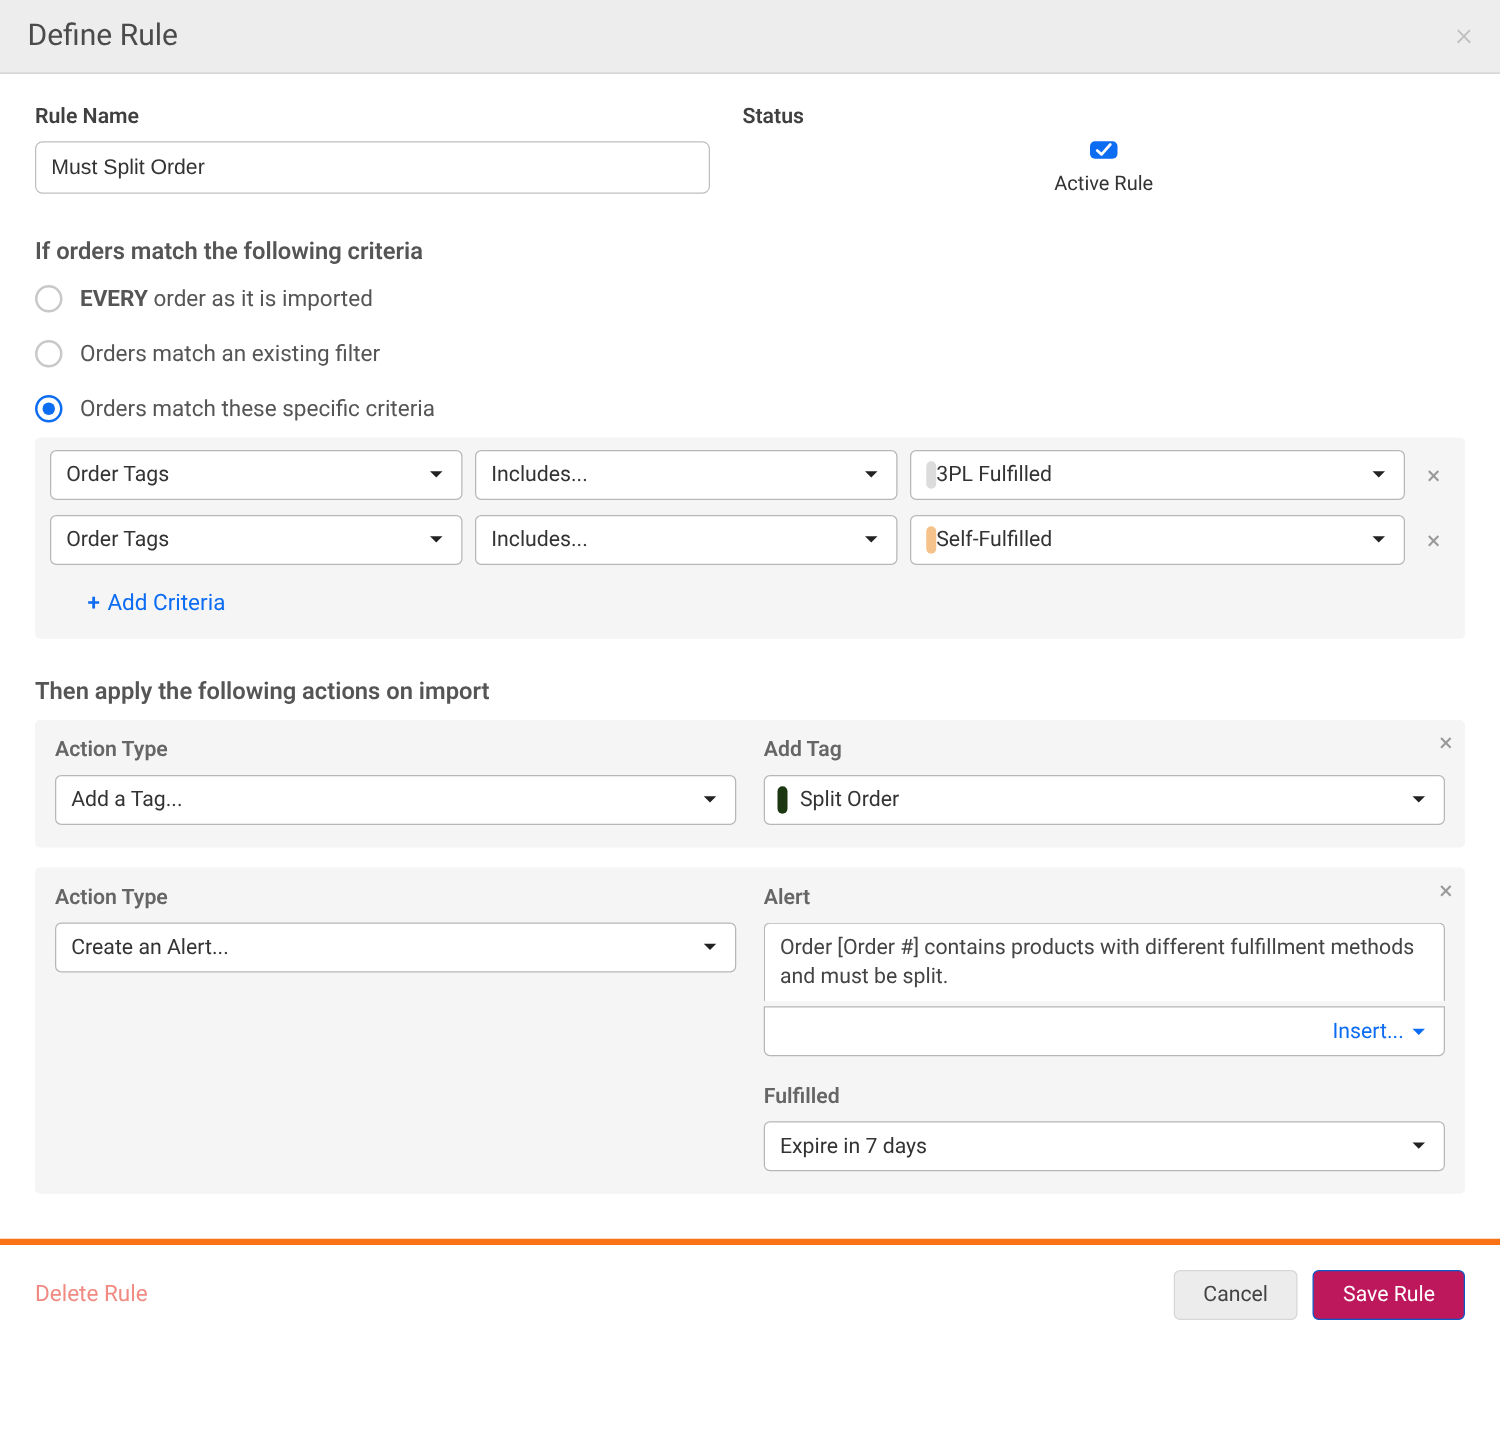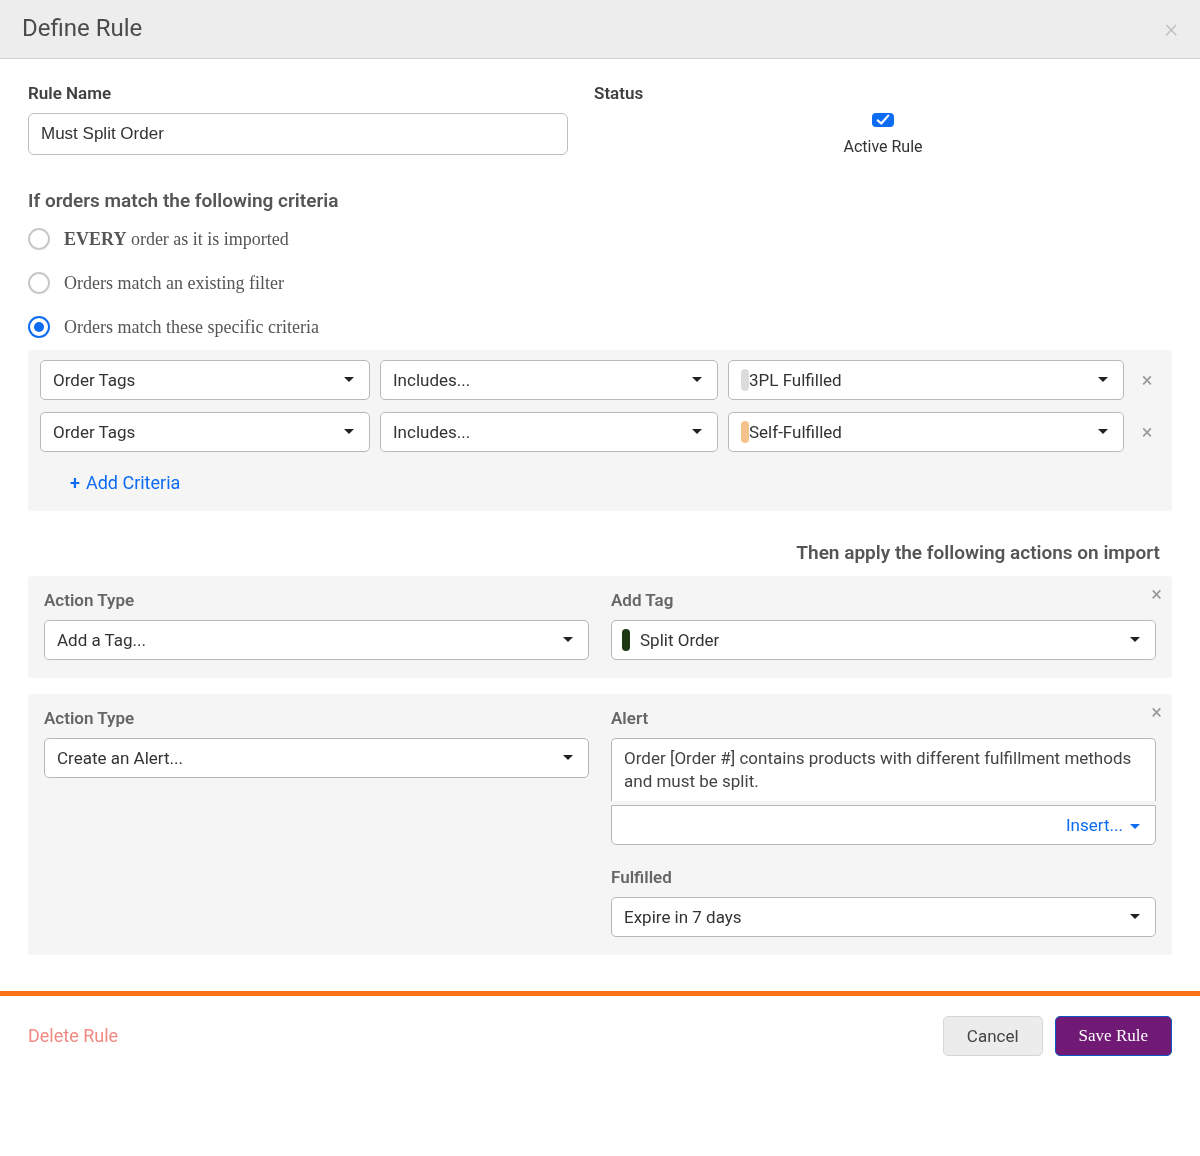--- a/index.html
+++ b/index.html
@@ -33,21 +33,21 @@
   .checkbox {
     width: 22px; height: 22px;
     background: #0c6cf2;
     border-radius: 4px;
     display: inline-flex;
     align-items: center;
     justify-content: center;
   }
   .checkbox svg { width: 14px; height: 14px; }
   .section-heading { font-size: 19px; font-weight: 600; color: #555; margin: 34px 0 16px; }
-  .radio-item { display: flex; align-items: center; gap: 14px; margin-bottom: 22px; font-family: Liberation Serif, serif; }
+  .radio-item { display: flex; align-items: center; gap: 14px; margin-bottom: 22px; }
   .radio-outer {
     width: 22px; height: 22px; border-radius: 50%;
     border: 2px solid #c8c8c8;
     display: inline-flex; align-items: center; justify-content: center;
     flex-shrink: 0;
   }
   .radio-outer.selected { border-color: #0c6cf2; }
   .radio-inner { width: 10px; height: 10px; border-radius: 50%; background: #0c6cf2; }
   .radio-label { font-size: 18px; color: #555; }
   .radio-label .bold { font-weight: 700; }
@@ -78,21 +78,21 @@
   .criteria-field { width: 330px; flex: 0 0 330px; }
   .criteria-op { width: 338px; flex: 0 0 338px; }
   .criteria-val { flex: 1; }
   .tag-chip { width: 8px; height: 22px; border-radius: 4px; flex-shrink: 0; }
   .tag-chip.light { background: #dcdcdc; }
   .tag-chip.orange { background: #f6c28b; }
   .tag-chip.dark { background: #1d3712; }
   .row-remove { width: 26px; text-align: center; color: #999; cursor: pointer; font-size: 20px; line-height: 1; flex-shrink:0;}
   .add-criteria { color: #0c6cf2; font-size: 18px; padding: 8px 4px 4px 30px; display: inline-flex; align-items: center; gap: 6px; cursor: pointer; }
   .add-criteria .plus { font-weight: 600; }
-  .actions-heading { font-size: 19px; font-weight: 600; color: #555; margin: 30px 12px 12px; text-align: right; }
+  .actions-heading { font-size: 19px; font-weight: 600; color: #555; margin: 30px 0 12px; }
   .action-block {
     background: #f5f5f5;
     border-radius: 4px;
     padding: 14px 16px 18px;
     margin-bottom: 16px;
     position: relative;
   }
   .action-cols { display: flex; gap: 22px; }
   .action-col { flex: 1; min-width: 0; }
   .sub-label { font-size: 17px; font-weight: 600; color: #666; margin-bottom: 10px; }
@@ -136,21 +136,21 @@
     justify-content: space-between;
     align-items: center;
   }
   .delete-link { color: #f08a82; font-size: 18px; cursor: pointer; }
   .footer-buttons { display: flex; gap: 12px; }
   .btn {
     height: 40px; padding: 0 23px; border-radius: 5px; font-size: 17px;
     display: inline-flex; align-items: center; cursor: pointer;
   }
   .btn-secondary { background: #ececec; border: 1px solid #d6d6d6; color: #444; }
-  .btn-primary { background: #701a75; border: 1px solid #0a58c6; color: #fff; font-family: Liberation Serif, serif; }
+  .btn-primary { background: #be185d; border: 1px solid #0a58c6; color: #fff; }
 </style>
 </head>
 <body>
 
 <div class="modal">
 
   <div class="modal-header">
     <div class="modal-title">Define Rule</div>
     <div class="close-x">×</div>
   </div>

